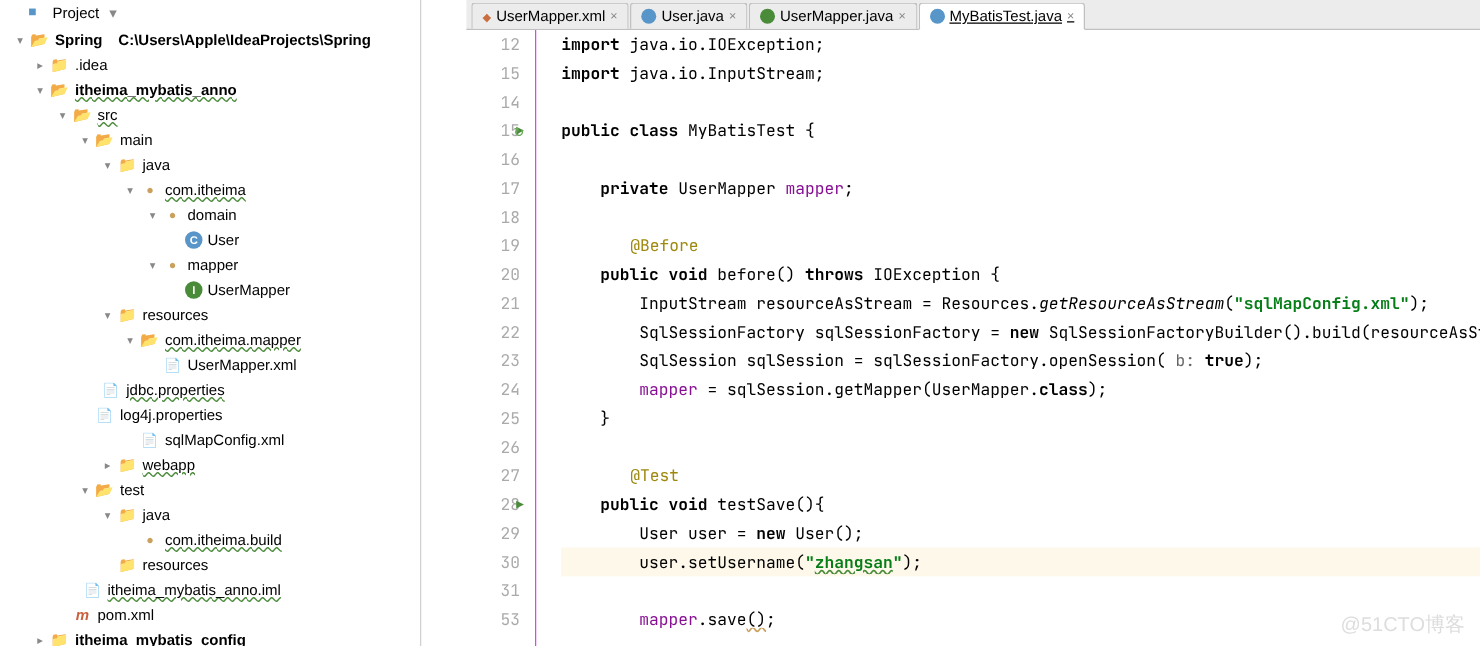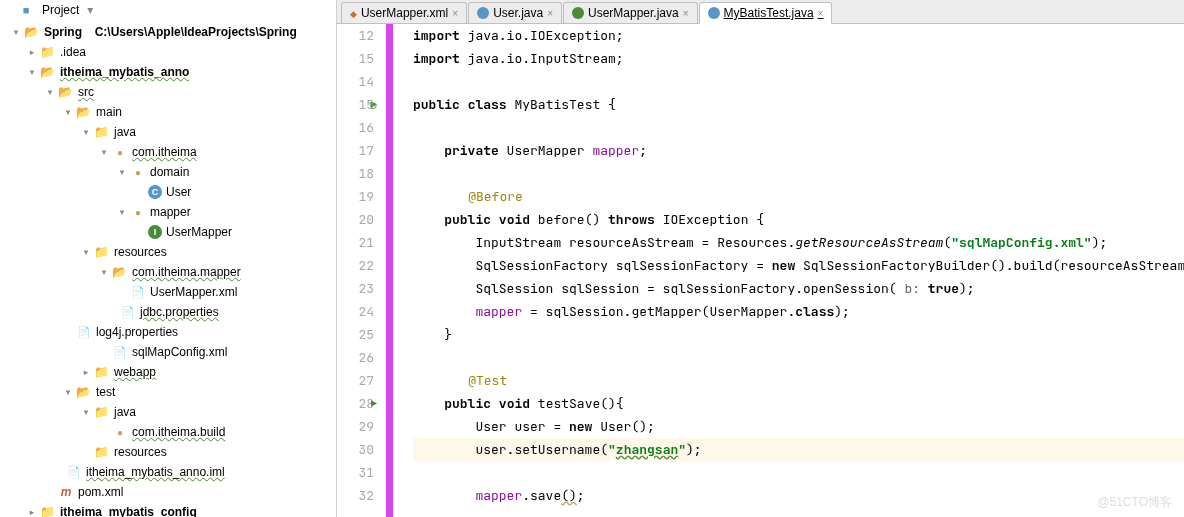--- a/index.html
+++ b/index.html
@@ -1,18 +1,18 @@
 <!DOCTYPE html>
 <html><head>
   <meta charset="utf-8">
   <style>
     * { margin: 0; padding: 0; box-sizing: border-box; }
     body { font-family: "Segoe UI", Arial, sans-serif; font-size: 12px; background: #fff; color: #000; overflow: hidden; width: 1184px; height: 517px; }
     .ide { display: flex; flex-direction: column; height: 100%; }
-    .main-area { display: flex; flex: 1; overflow: hidden; }
+    .main-area { display: flex; flex: 1; overflow: hidden; gap: 36px; }
 
     
     .project-panel { width: 337px; border-right: 1px solid #d0d0d0; overflow-y: auto; background: #fff; }
     .project-header { display: flex; align-items: center; padding: 2px 6px; background: #f7f7f7; border-bottom: 1px solid #e0e0e0; height: 24px; font-weight: bold; gap: 4px; }
     .tree { padding: 2px 0; }
     .tree-row { display: flex; align-items: center; height: 20px; cursor: pointer; white-space: nowrap; }
     .tree-toggle { width: 16px; height: 16px; display: inline-flex; align-items: center; justify-content: center; color: #888; font-size: 9px; }
     .tree-icon { width: 16px; height: 16px; margin-right: 4px; display: inline-flex; align-items: center; justify-content: center; }
     .folder-icon::before { content: "📁"; font-size: 12px; }
     .folder-open-icon::before { content: "📂"; font-size: 12px; }
@@ -31,37 +31,37 @@
     .editor-panel { flex: 1; display: flex; flex-direction: column; overflow: hidden; }
     .tabs { display: flex; height: 24px; background: #ececec; border-bottom: 1px solid #c0c0c0; align-items: flex-end; padding-left: 4px; }
     .tab { display: flex; align-items: center; padding: 3px 8px; background: #ececec; border: 1px solid #c0c0c0; border-bottom: none; margin-right: 1px; gap: 4px; font-size: 12px; cursor: pointer; border-radius: 3px 3px 0 0; }
     .tab.active { background: #fff; border-bottom: 1px solid #fff; margin-bottom: -1px; font-weight: normal; text-decoration: underline; }
     .tab .close { color: #888; font-size: 10px; }
     .tab-icon-xml::before { content: "◆"; color: #c96e3e; font-size: 9px; }
     .tab-icon-class { background: #5896c9; border-radius: 50%; width: 12px; height: 12px; display: inline-block; }
     .tab-icon-interface { background: #4a8b3a; border-radius: 50%; width: 12px; height: 12px; display: inline-block; }
 
     .editor { flex: 1; display: flex; overflow: hidden; font-family: "JetBrains Mono", Consolas, monospace; font-size: 13px; line-height: 23px; }
-    .gutter { width: 56px; background: #fff; border-right: 7px solid #d946ef; text-align: right; color: #aaa; padding-right: 12px; position: relative; }
+    .gutter { width: 56px; background: #fff; border-right: 1px solid #d946ef; text-align: right; color: #aaa; padding-right: 12px; position: relative; }
     .gutter-line { height: 23px; position: relative; }
     .gutter-icon-run { position: absolute; right: -3px; color: #4a8b3a; font-size: 10px; }
     .gutter-icon-impl { position: absolute; right: -3px; color: #6aab5a; }
     .code { flex: 1; padding-left: 20px; overflow: hidden; }
     .code-line { height: 23px; white-space: pre; }
     .code-line.hl { background: #fdf8ea; }
     .kw { color: #000000; font-weight: bold; }
     .anno { color: #9e880d; margin-left: 24px; }
     .str { color: #067d17; font-weight: bold; }
     .field { color: #871094; }
     .static-call { font-style: italic; }
     .param { color: #666; }
     .typo { text-decoration: underline wavy #4a8b3a; }
     .warn { text-decoration: underline wavy #c9a15d; }
 
-    .watermark { position: absolute; bottom: 6px; right: 12px; color: #ddd; font-size: 12px; }
+    .watermark { position: absolute; bottom: 6px; right: 12px; color: #ddd; font-size: 16px; }
     .top-project-line { display:flex; align-items:center; height:20px; padding: 0 4px 0 18px; gap:4px; background:#fff;}
   </style>
 </head>
 <body>
 <div class="ide">
 
   <div class="main-area">
 
     <div class="project-panel">
       <div class="top-project-line">
@@ -147,21 +147,21 @@
           <span class="tree-toggle">▾</span>
           <span class="tree-icon folder-open-icon"></span>
           <span class="underline-squiggle">com.itheima.mapper</span>
         </div>
 
         <div class="tree-row" style="padding-left:130px;">
           <span class="tree-icon xml-icon"></span>
           <span>UserMapper.xml</span>
         </div>
 
-        <div class="tree-row" style="padding-left:120px;">
+        <div class="tree-row" style="padding-left:81px;">
           <span class="tree-icon props-icon"></span>
           <span class="underline-squiggle">jdbc.properties</span>
         </div>
 
         <div class="tree-row" style="padding-left:76px;text-align:right;">
           <span class="tree-icon props-icon"></span>
           <span>log4j.properties</span>
         </div>
 
         <div class="tree-row" style="padding-left:112px;">
@@ -255,21 +255,21 @@
             <div class="gutter-line">22</div>
             <div class="gutter-line">23</div>
             <div class="gutter-line">24</div>
             <div class="gutter-line">25</div>
             <div class="gutter-line">26</div>
             <div class="gutter-line">27</div>
             <div class="gutter-line">28<span class="gutter-icon-run">▶</span></div>
             <div class="gutter-line">29</div>
             <div class="gutter-line">30</div>
             <div class="gutter-line">31</div>
-            <div class="gutter-line">32</div>
+            <div class="gutter-line">53</div>
           </div>
         <div class="code">
 <div class="code-line"><span class="kw">import</span><span> java.io.IOException;</span></div>
 <div class="code-line"><span class="kw">import</span><span> java.io.InputStream;</span></div>
 <div class="code-line"></div>
 <div class="code-line"><span class="kw">public</span> <span class="kw">class</span><span> MyBatisTest {</span></div>
 <div class="code-line"></div>
 <div class="code-line">    <span class="kw">private</span><span> UserMapper </span><span class="field">mapper</span><span>;</span></div>
 <div class="code-line"></div>
 <div class="code-line">    <span class="anno">@Before</span></div>

